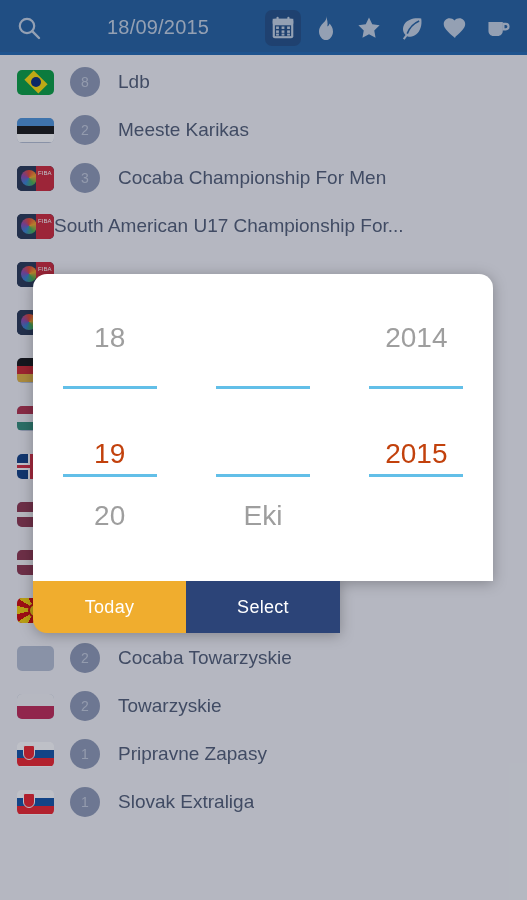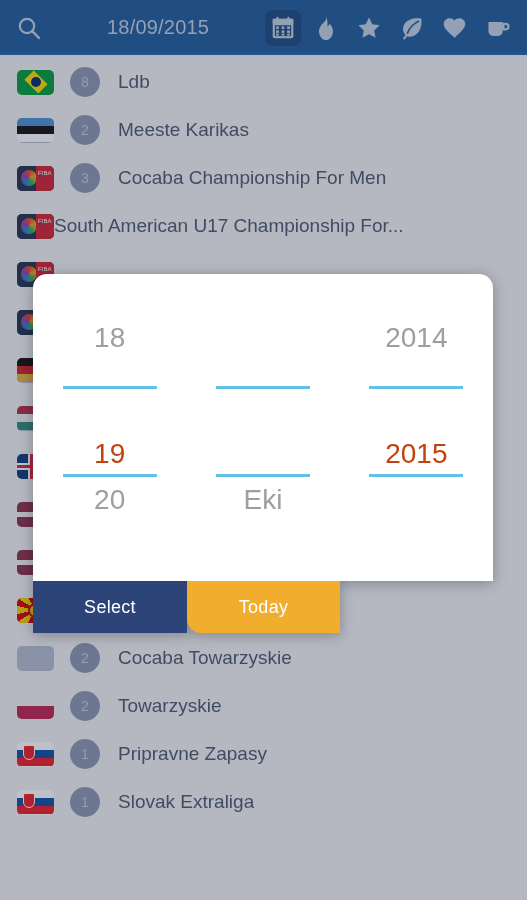--- a/index.html
+++ b/index.html
@@ -144,21 +144,21 @@
   }
   .picker { position:absolute; left:0; top:0; right:0; bottom:0; display:flex;text-align:right; }
   .col { flex:1; position:relative; }
   .cell {
     position:absolute; left:0; right:0; height:44px;
     display:flex; align-items:center; justify-content:center;
     font-size:28px; color:#9e9e9e;
   }
   .cell.prev { top:42px; }
   .cell.sel  { top:130px; color:#c2410c;margin-top:28px; }
-  .cell.next { top:204px; }
+  .cell.next { top:220px; }
   .uline {
     position:absolute; left:50%; width:94px; margin-left:-47px; height:3px; background:#62bfe8;
   }
   .uline.top    { top:112px; }
   .uline.bottom { top:200px; }
 
   .dialog-actions { display:flex; height:52px; }
   .dbtn {
     flex:1; display:flex; align-items:center; justify-content:center;
     color:#fff; font-size:18px; letter-spacing:.3px; user-select:none;
@@ -408,18 +408,18 @@
           <div class="uline top"></div>
           <div class="cell sel">2015</div>
           <div class="uline bottom"></div>
           <div class="cell next"></div>
         </div>
 
       </div>
     </div>
 
     <div class="dialog-actions">
+      <div class="dbtn today">Today</div>
       <div class="dbtn select">Select</div>
-      <div class="dbtn today">Today</div>
     </div>
   </div>
 
 </div>
 
 </body></html>

